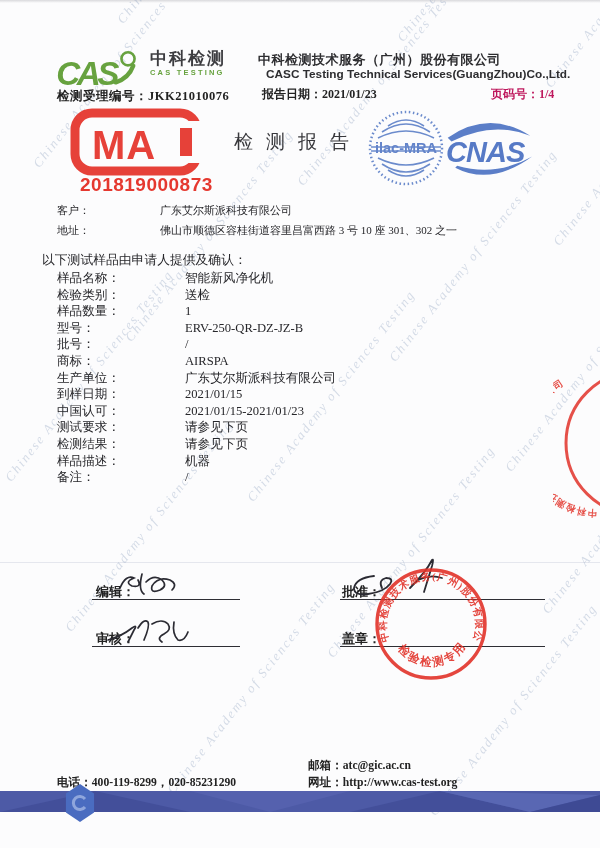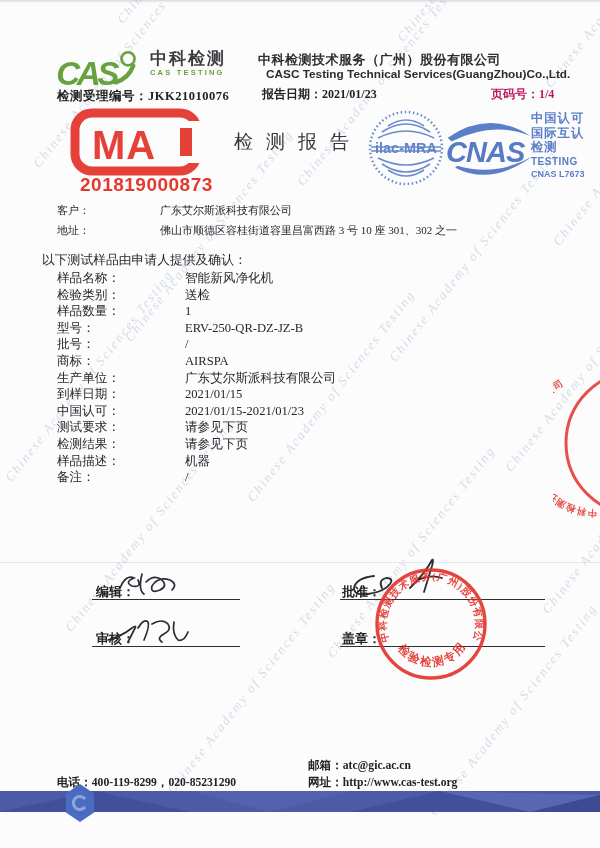--- a/index.html
+++ b/index.html
@@ -132,27 +132,20 @@
     <line x1="5" y1="43" x2="75" y2="43" stroke="#587cc6" stroke-width="1.4"></line>
     <text x="40" y="45" text-anchor="middle" font-size="14.5" font-weight="800" font-family="Liberation Sans,sans-serif" fill="#4f74c3">ilac-MRA</text>
   </svg>
 
   <svg class="cnas" width="90" height="62" viewBox="0 0 96 64">
     <path d="M4 22 Q 48 -8 92 20 Q 52 4 8 26 Z" fill="#4e74c4"></path>
     <text x="2" y="48" font-size="31" font-weight="800" font-style="italic" font-family="Liberation Sans,sans-serif" fill="#4a70c2" letter-spacing="-1">CNAS</text>
     <path d="M12 54 Q 50 74 94 42 Q 56 64 14 52 Z" fill="#4e74c4"></path>
   </svg>
 
-  <div class="accred">
-    <div>中国认可</div>
-    <div>国际互认</div>
-    <div>检测</div>
-    <div class="en1">TESTING</div>
-    <div class="en2">CNAS L7673</div>
-  </div>
 
   <div class="crow" style="top:203px">
     <span class="lbl">客户：</span><span>广东艾尔斯派科技有限公司</span>
   </div>
   <div class="crow" style="top:223px">
     <span class="lbl">地址：</span><span>佛山市顺德区容桂街道容里昌富西路 3 号 10 座 301、302 之一</span>
   </div>
   <div class="intro">以下测试样品由申请人提供及确认：</div>
 
   <div class="fields">

